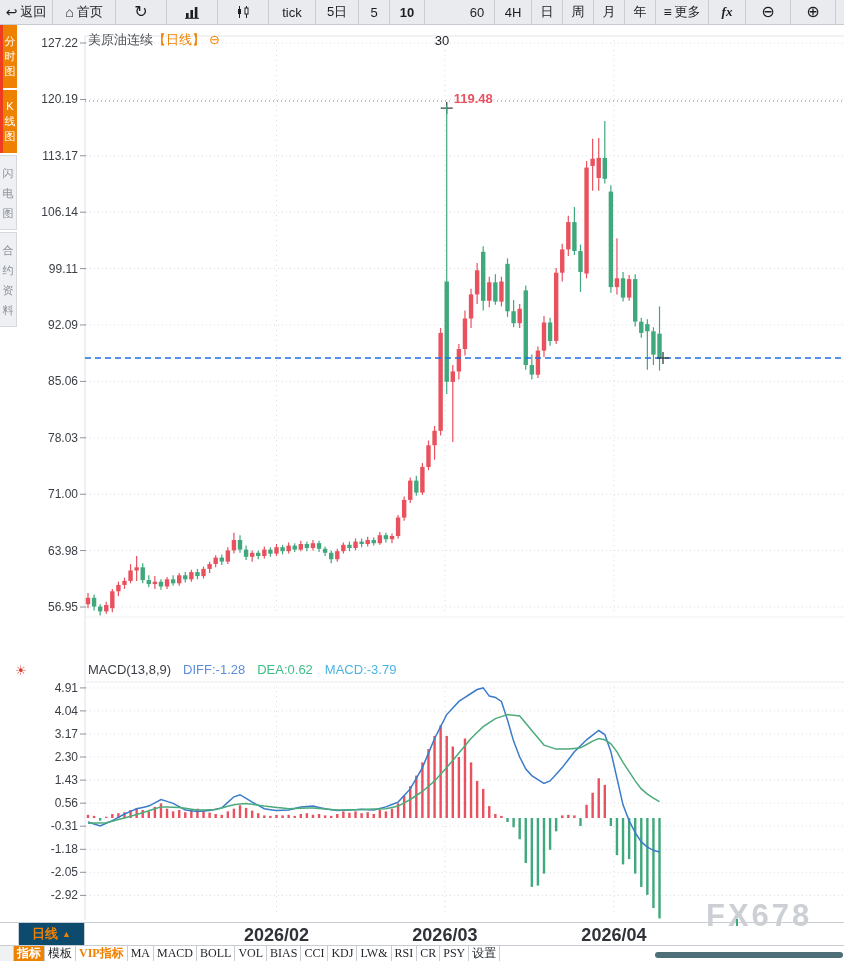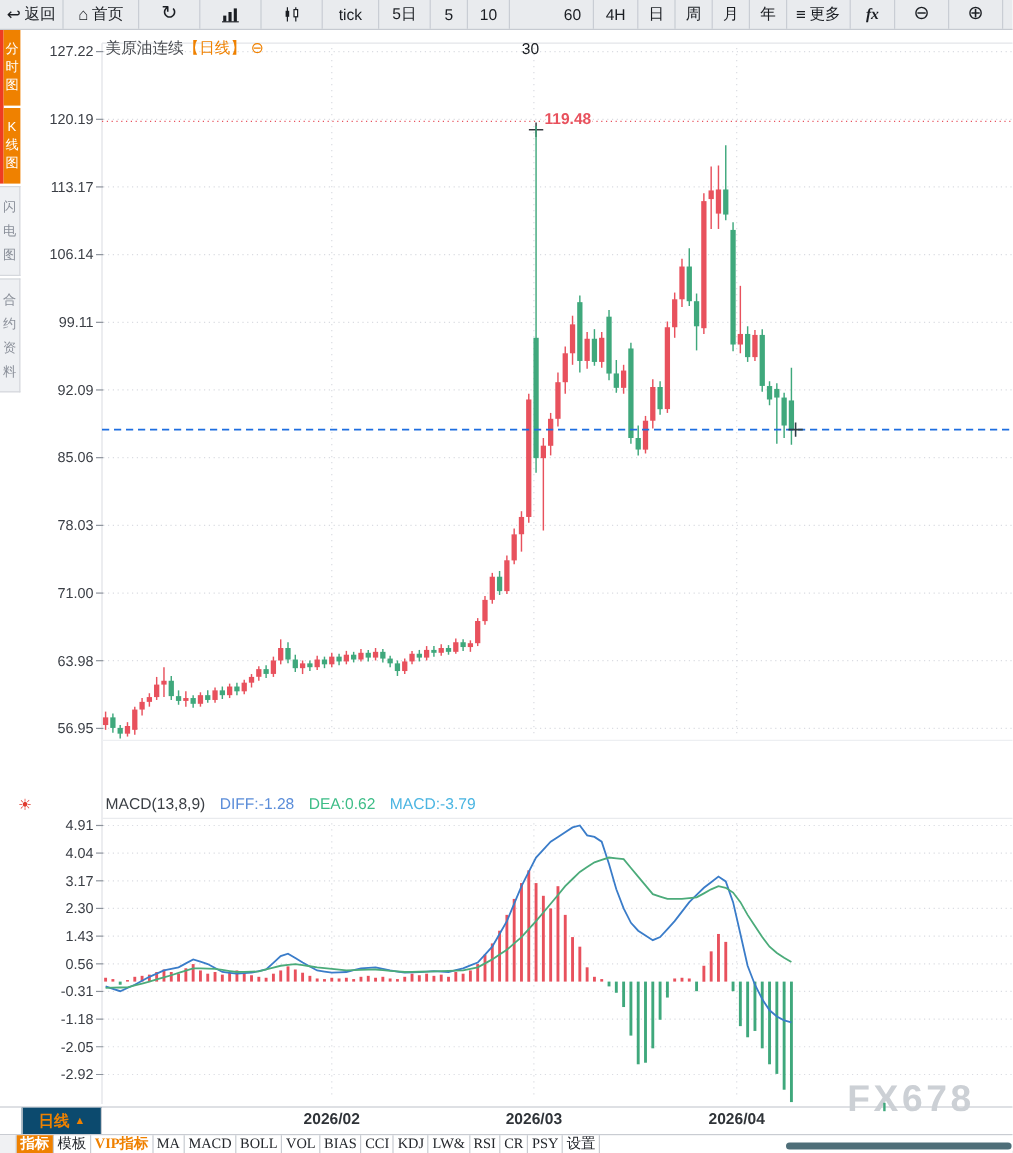--- a/index.html
+++ b/index.html
@@ -30,21 +30,21 @@
   
   #sun-icon{position:absolute;left:15px;top:663px;font-size:13px;color:#e03b30;z-index:4;cursor:pointer;}
   #macd-header{position:absolute;left:88px;top:662px;font-size:13px;color:#3b3f45;z-index:4;display:flex;gap:12px;}
   
   #xaxis-strip{position:absolute;left:0;top:922px;width:844px;height:23px;background:#fff;
                border-top:1px solid #c9ccd2;z-index:4;}
   #period-box{position:absolute;left:18px;top:0;width:65px;height:22px;border-left:1px solid #c9ccd2;
               border-right:1px solid #c9ccd2;display:flex;align-items:center;justify-content:center;gap:4px;
               color:#ef8100;font-size:13px;font-weight:bold;cursor:pointer;background:#0c4a6e;}
   #period-box .arr{font-size:9px;}
-  .xlabel{position:absolute;top:2px;transform:translateX(-50%);font-size:13px;font-weight:bold;color:#2f3338;}
+  .xlabel{position:absolute;top:2px;transform:translateX(-50%);font-size:18px;font-weight:bold;color:#2f3338;}
   
   #tabbar{position:absolute;left:0;top:945px;width:844px;height:16px;background:#fff;
           border-top:1px solid #c9ccd2;display:flex;z-index:6;
           font-family:"Liberation Serif","DejaVu Serif",serif;}
   #tabbar .lead{flex:0 0 13px;background:#f0f1f3;border-right:1px solid #c9ccd2;}
   .bt{flex:0 0 auto;padding:0 3px;font-size:12px;line-height:15px;color:#24272c;
       border-right:1px solid #c9ccd2;cursor:pointer;white-space:nowrap;}
   .bt.active{background:#ef8100;color:#fff;font-weight:bold;}
   .bt.vip{color:#ef8100;font-weight:bold;}
   
@@ -465,21 +465,21 @@
       </div>
       <div class="tb-item" style="width: 46px;">
         <span>tick</span>
       </div>
       <div class="tb-item" style="width: 42px;">
         <span>5日</span>
       </div>
       <div class="tb-item" style="width: 30px;">
         <span>5</span>
       </div>
-      <div class="tb-item" style="width: 34px;">
+      <div class="tb-item" style="width: 34px; font-weight: bold;">
         <span>10</span>
       </div>
       <div class="tb-item" style="width: 34px; margin-top: 40px;">
         <span>30</span>
       </div>
       <div class="tb-item" style="width: 34px; justify-content: center;">
         <span>60</span>
       </div>
       <div class="tb-item" style="width: 36px;">
         <span>4H</span>

